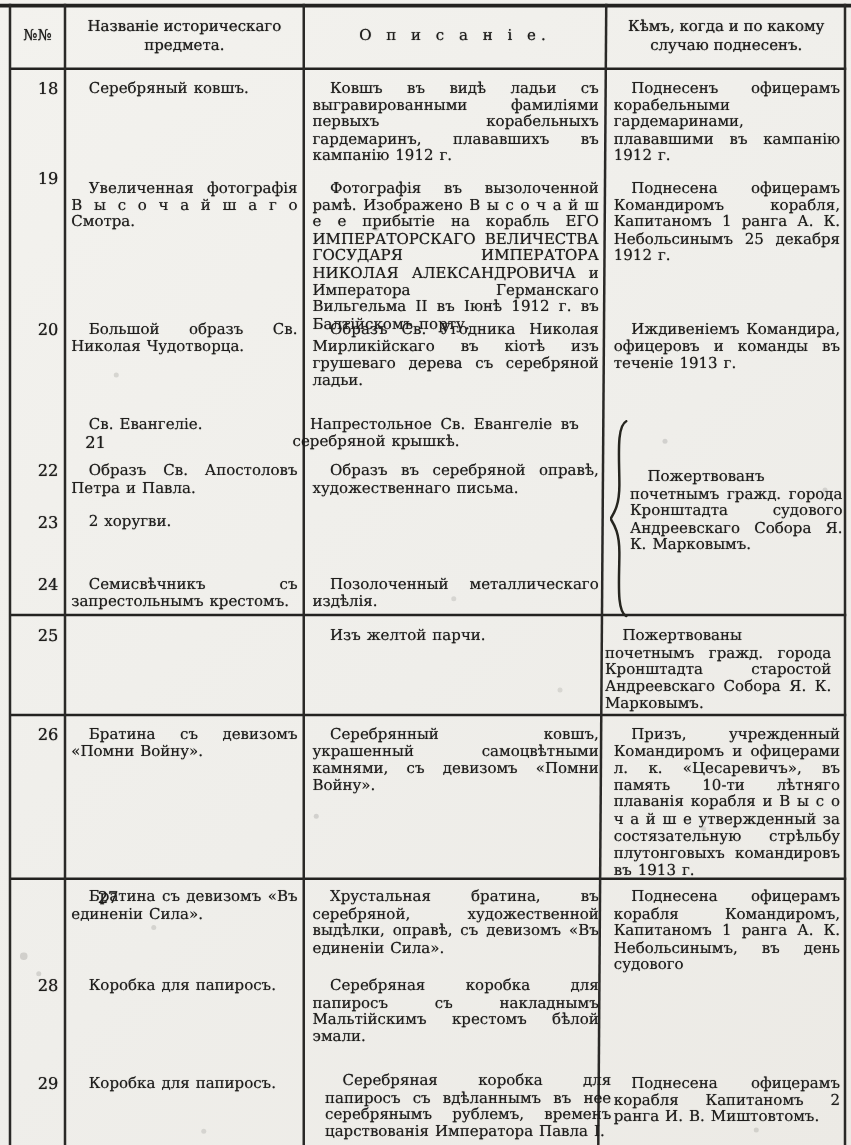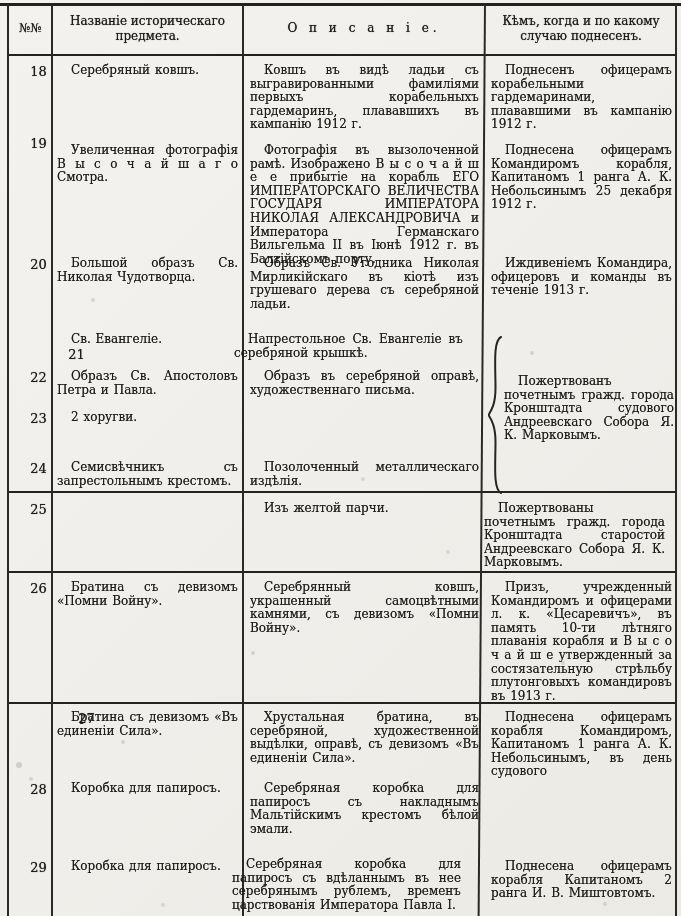--- a/index.html
+++ b/index.html
@@ -126,17 +126,17 @@
   <div class="cell indent" style="left:250px;top:711px;width:229px;">Хрустальная братина, въ серебряной, художественной выдѣлки, оправѣ, съ девизомъ «Въ единеніи Сила».</div>
   <div class="cell indent" style="left:57px;top:711px;width:181px;">Братина съ девизомъ «Въ единеніи Сила».</div>
   <div class="cell indent" style="left:491px;top:711px;width:181px;">Поднесена офицерамъ корабля Командиромъ, Капитаномъ 1 ранга А. К. Небольсинымъ, въ день судового</div>
 
   <div class="num" style="top:782px;">28</div>
   <div class="cell indent" style="left:57px;top:782px;width:181px;">Коробка для папиросъ.</div>
   <div class="cell indent" style="left:250px;top:782px;width:229px;">Серебряная коробка для папиросъ съ накладнымъ Мальтійскимъ крестомъ бѣлой эмали.</div>
 
   <div class="num" style="top:860px;">29</div>
   <div class="cell indent" style="left:57px;top:860px;width:181px;">Коробка для папиросъ.</div>
-  <div class="cell indent" style="left:232px;top:858px;width:229px;">Серебряная коробка для папиросъ съ вдѣланнымъ въ нее серебрянымъ рублемъ, временъ царствованія Императора Павла I.</div>
+  <div class="cell indent" style="left:260px;top:858px;width:229px;">Серебряная коробка для папиросъ съ вдѣланнымъ въ нее серебрянымъ рублемъ, временъ царствованія Императора Павла I.</div>
   <div class="cell indent" style="left:491px;top:860px;width:181px;">Поднесена офицерамъ корабля Капитаномъ 2 ранга И. В. Миштовтомъ.</div>
 
   <div class="speckles"></div>
 </div>
 
 </body></html>

